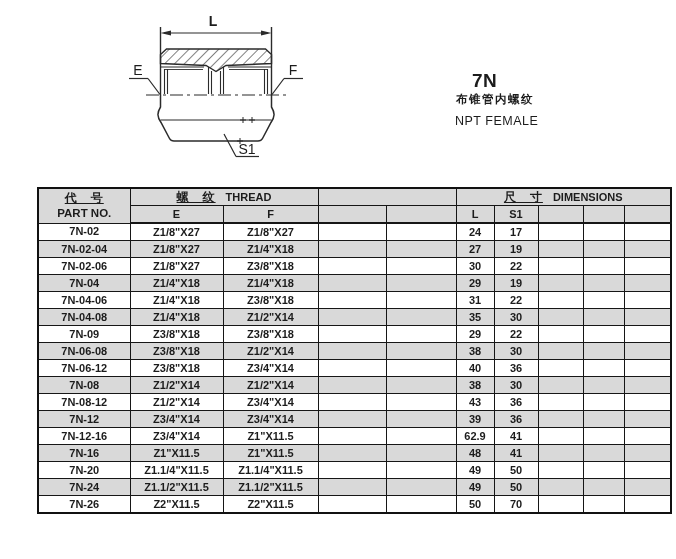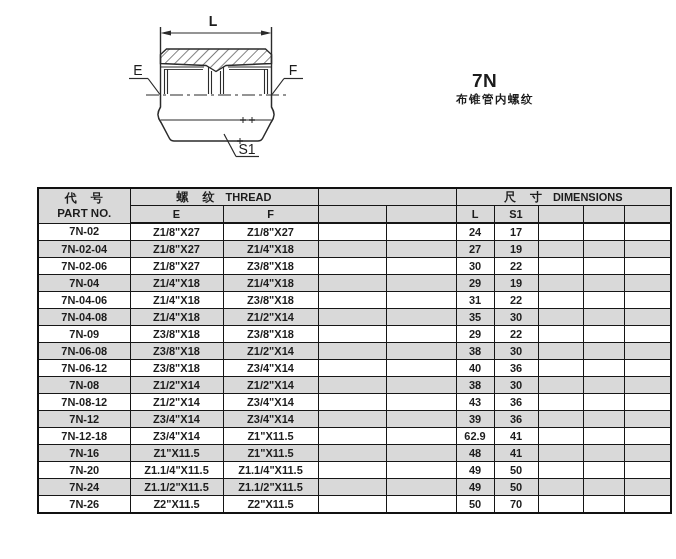--- a/index.html
+++ b/index.html
@@ -24,21 +24,21 @@
   }
   .spec-table th,.spec-table td{
     border:1px solid #161616;padding:0;text-align:center;vertical-align:middle;
     height:16px;line-height:15px;overflow:hidden;white-space:nowrap;
   }
   .spec-table{border:2px solid #111;}
   .spec-table thead th{background:var(--shade,#d9d9d9);font-weight:bold;}
   .spec-table thead tr.subhead th{border-bottom-width:2px;}
   .spec-table tr.shaded td{background:var(--shade,#d9d9d9);}
   .hdr-two-line{line-height:14px;font-size:11.5px;}
-  .hdr-cn{font-size:12px;letter-spacing:1px;}
+  .hdr-cn{font-size:12px;letter-spacing:1px;text-decoration:underline;}
   .hdr-gap{display:inline-block;width:10px;}
 </style>
 </head>
 <body>
 
 <div class="drawing-wrap">
   <svg viewBox="118 5 214 178" xmlns="http://www.w3.org/2000/svg" font-family="Liberation Sans, DejaVu Sans, sans-serif">
     <defs>
       <pattern id="hatch" patternUnits="userSpaceOnUse" width="7" height="7" patternTransform="rotate(45)">
         <line x1="0" y1="0" x2="0" y2="7" stroke="#2b2b2b" stroke-width="1.2"></line>
@@ -95,20 +95,21 @@
 
     <line x1="224" y1="134" x2="236" y2="156.5" stroke="#2b2b2b" stroke-width="1.2"></line>
     <line x1="236" y1="156.5" x2="259" y2="156.5" stroke="#2b2b2b" stroke-width="1.2"></line>
     <text x="247" y="154" font-size="14" text-anchor="middle" fill="#1c1c1c">S1</text>
   </svg>
 </div>
 
 <div class="title-block">
   <div class="product-code">7N</div>
   <div class="product-name-cn">布锥管内螺纹</div>
+  <div class="product-name-en">NPT FEMALE</div>
 </div>
 
 <table class="spec-table">
   <colgroup>
     <col style="width:92px">
       <col style="width:93px">
       <col style="width:95px">
     <col style="width:68px">
       <col style="width:70px">
       <col style="width:38px">
@@ -282,21 +283,21 @@
         <td>Z3/4"X14</td>
         <td></td>
         <td></td>
         <td>39</td>
         <td>36</td>
         <td></td>
         <td></td>
         <td></td>
       </tr>
       <tr>
-        <td>7N-12-18</td>
+        <td>7N-12-16</td>
         <td>Z3/4"X14</td>
         <td>Z1"X11.5</td>
         <td></td>
         <td></td>
         <td>62.9</td>
         <td>41</td>
         <td></td>
         <td></td>
         <td></td>
       </tr>

